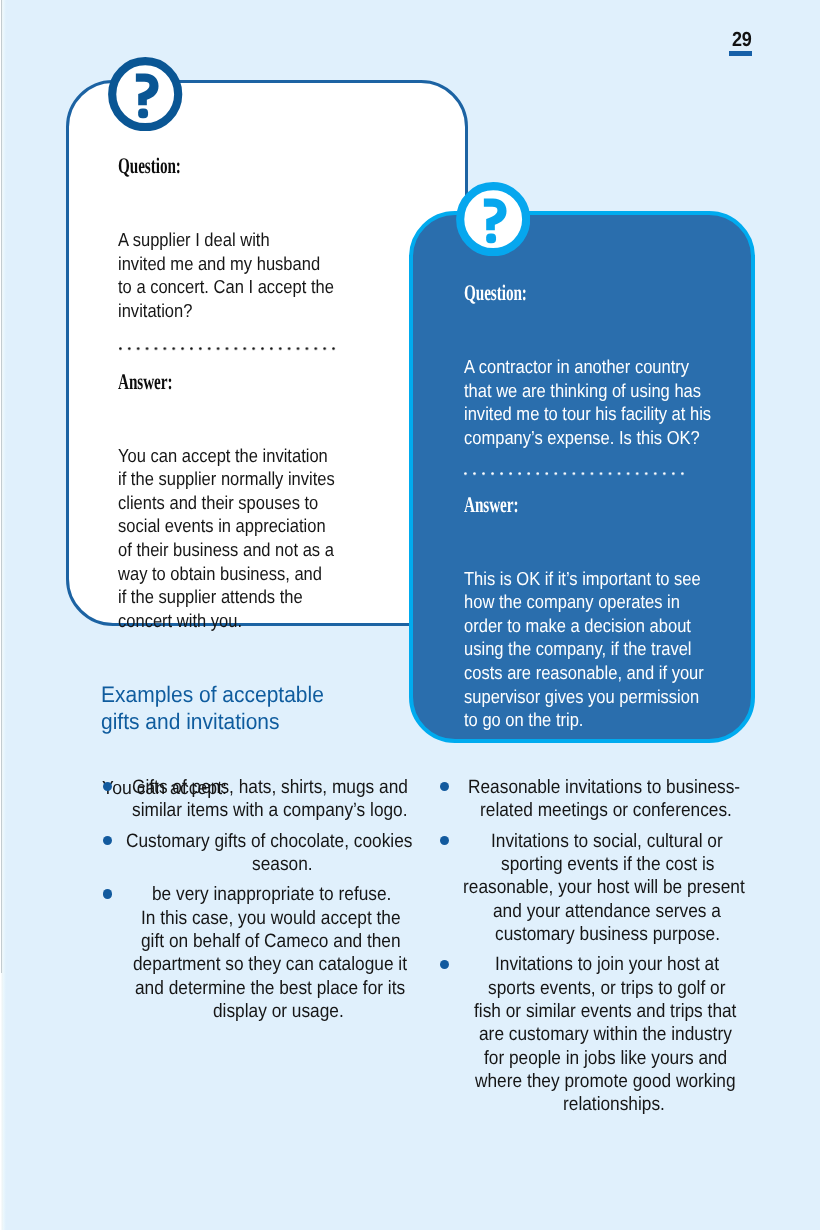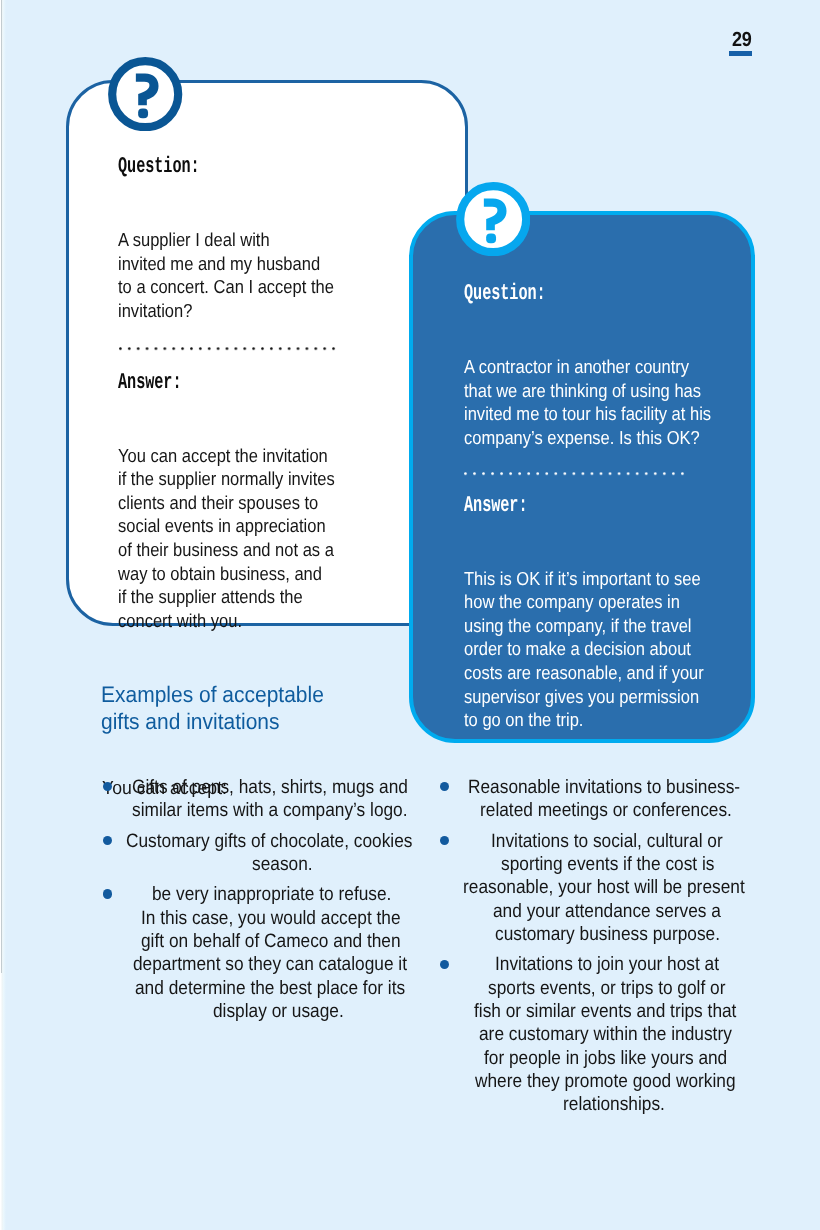--- a/index.html
+++ b/index.html
@@ -38,21 +38,21 @@
 
   .qmark { position:absolute; }
   .qmark-1 { left:108.3px; top:56.8px; width:74.4px; height:74.4px; }
   .qmark-2 { left:455.8px; top:181.9px; width:74.4px; height:74.4px; }
 
   .card-body { position:absolute; }
   .cb1 { left:49px; top:72px; width:340px; }
   .cb2 { left:51px; top:67px; width:290px; }
 
   .qa-label {
-    font-family:Liberation Mono, monospace;
+    font-family:Liberation Serif, serif;
     font-weight:bold; font-size:22.4px; line-height:22px;
     letter-spacing:-0.1px; white-space:nowrap;
   }
   .qa-label > span { display:inline-block; transform:scaleX(0.68); transform-origin:left center; }
   .qa-text { font-size:18.8px; line-height:23.6px;margin-top:39px; }
   .ln { white-space:nowrap; }
   .ln > span { display:inline-block; transform:scaleX(0.880); transform-origin:left center; }
   .dark .qa-label { color:#0d0d0d; }
   .dark .qa-text  { color:#161616; }
   .light .qa-label { color:#ffffff; }
@@ -163,22 +163,22 @@
               </pattern>
             </defs>
             <rect x="0" y="0" width="220" height="3.2" fill="url(#dp2)"></rect>
           </svg>
         </div>
       <div class="qa-label"><span>Answer:</span></div>
       <div class="gap-a"></div>
       <div class="qa-text">
           <div class="ln"><span>This is OK if it’s important to see</span></div>
           <div class="ln"><span>how the company operates in</span></div>
+          <div class="ln"><span>order to make a decision about</span></div>
           <div class="ln"><span>using the company, if the travel</span></div>
-          <div class="ln"><span>order to make a decision about</span></div>
           <div class="ln"><span>costs are reasonable, and if your</span></div>
           <div class="ln"><span>supervisor gives you permission</span></div>
           <div class="ln"><span>to go on the trip.</span></div>
         </div>
     </div>
   </div>
 
   <svg class="qmark qmark-1" viewBox="0 0 74.5 74.5">
     <circle cx="37.25" cy="37.25" r="33.05" fill="#ffffff" stroke="#0a5694" stroke-width="8.2"></circle>
     <path fill="#0a5694" d="M 27.9 16.6 L 37.1 16.6 C 45.5 16.6 50.6 21.8 50.6 29.0 C 50.6 35.8 46.3 40.3 38.9 42.9 L 38.9 48.3 L 30.25 48.3 L 30.25 37.0 C 38.3 34.7 41.5 31.9 41.5 28.1 C 41.5 25.8 39.8 24.9 36.2 24.9 L 27.9 24.9 Z"></path>

